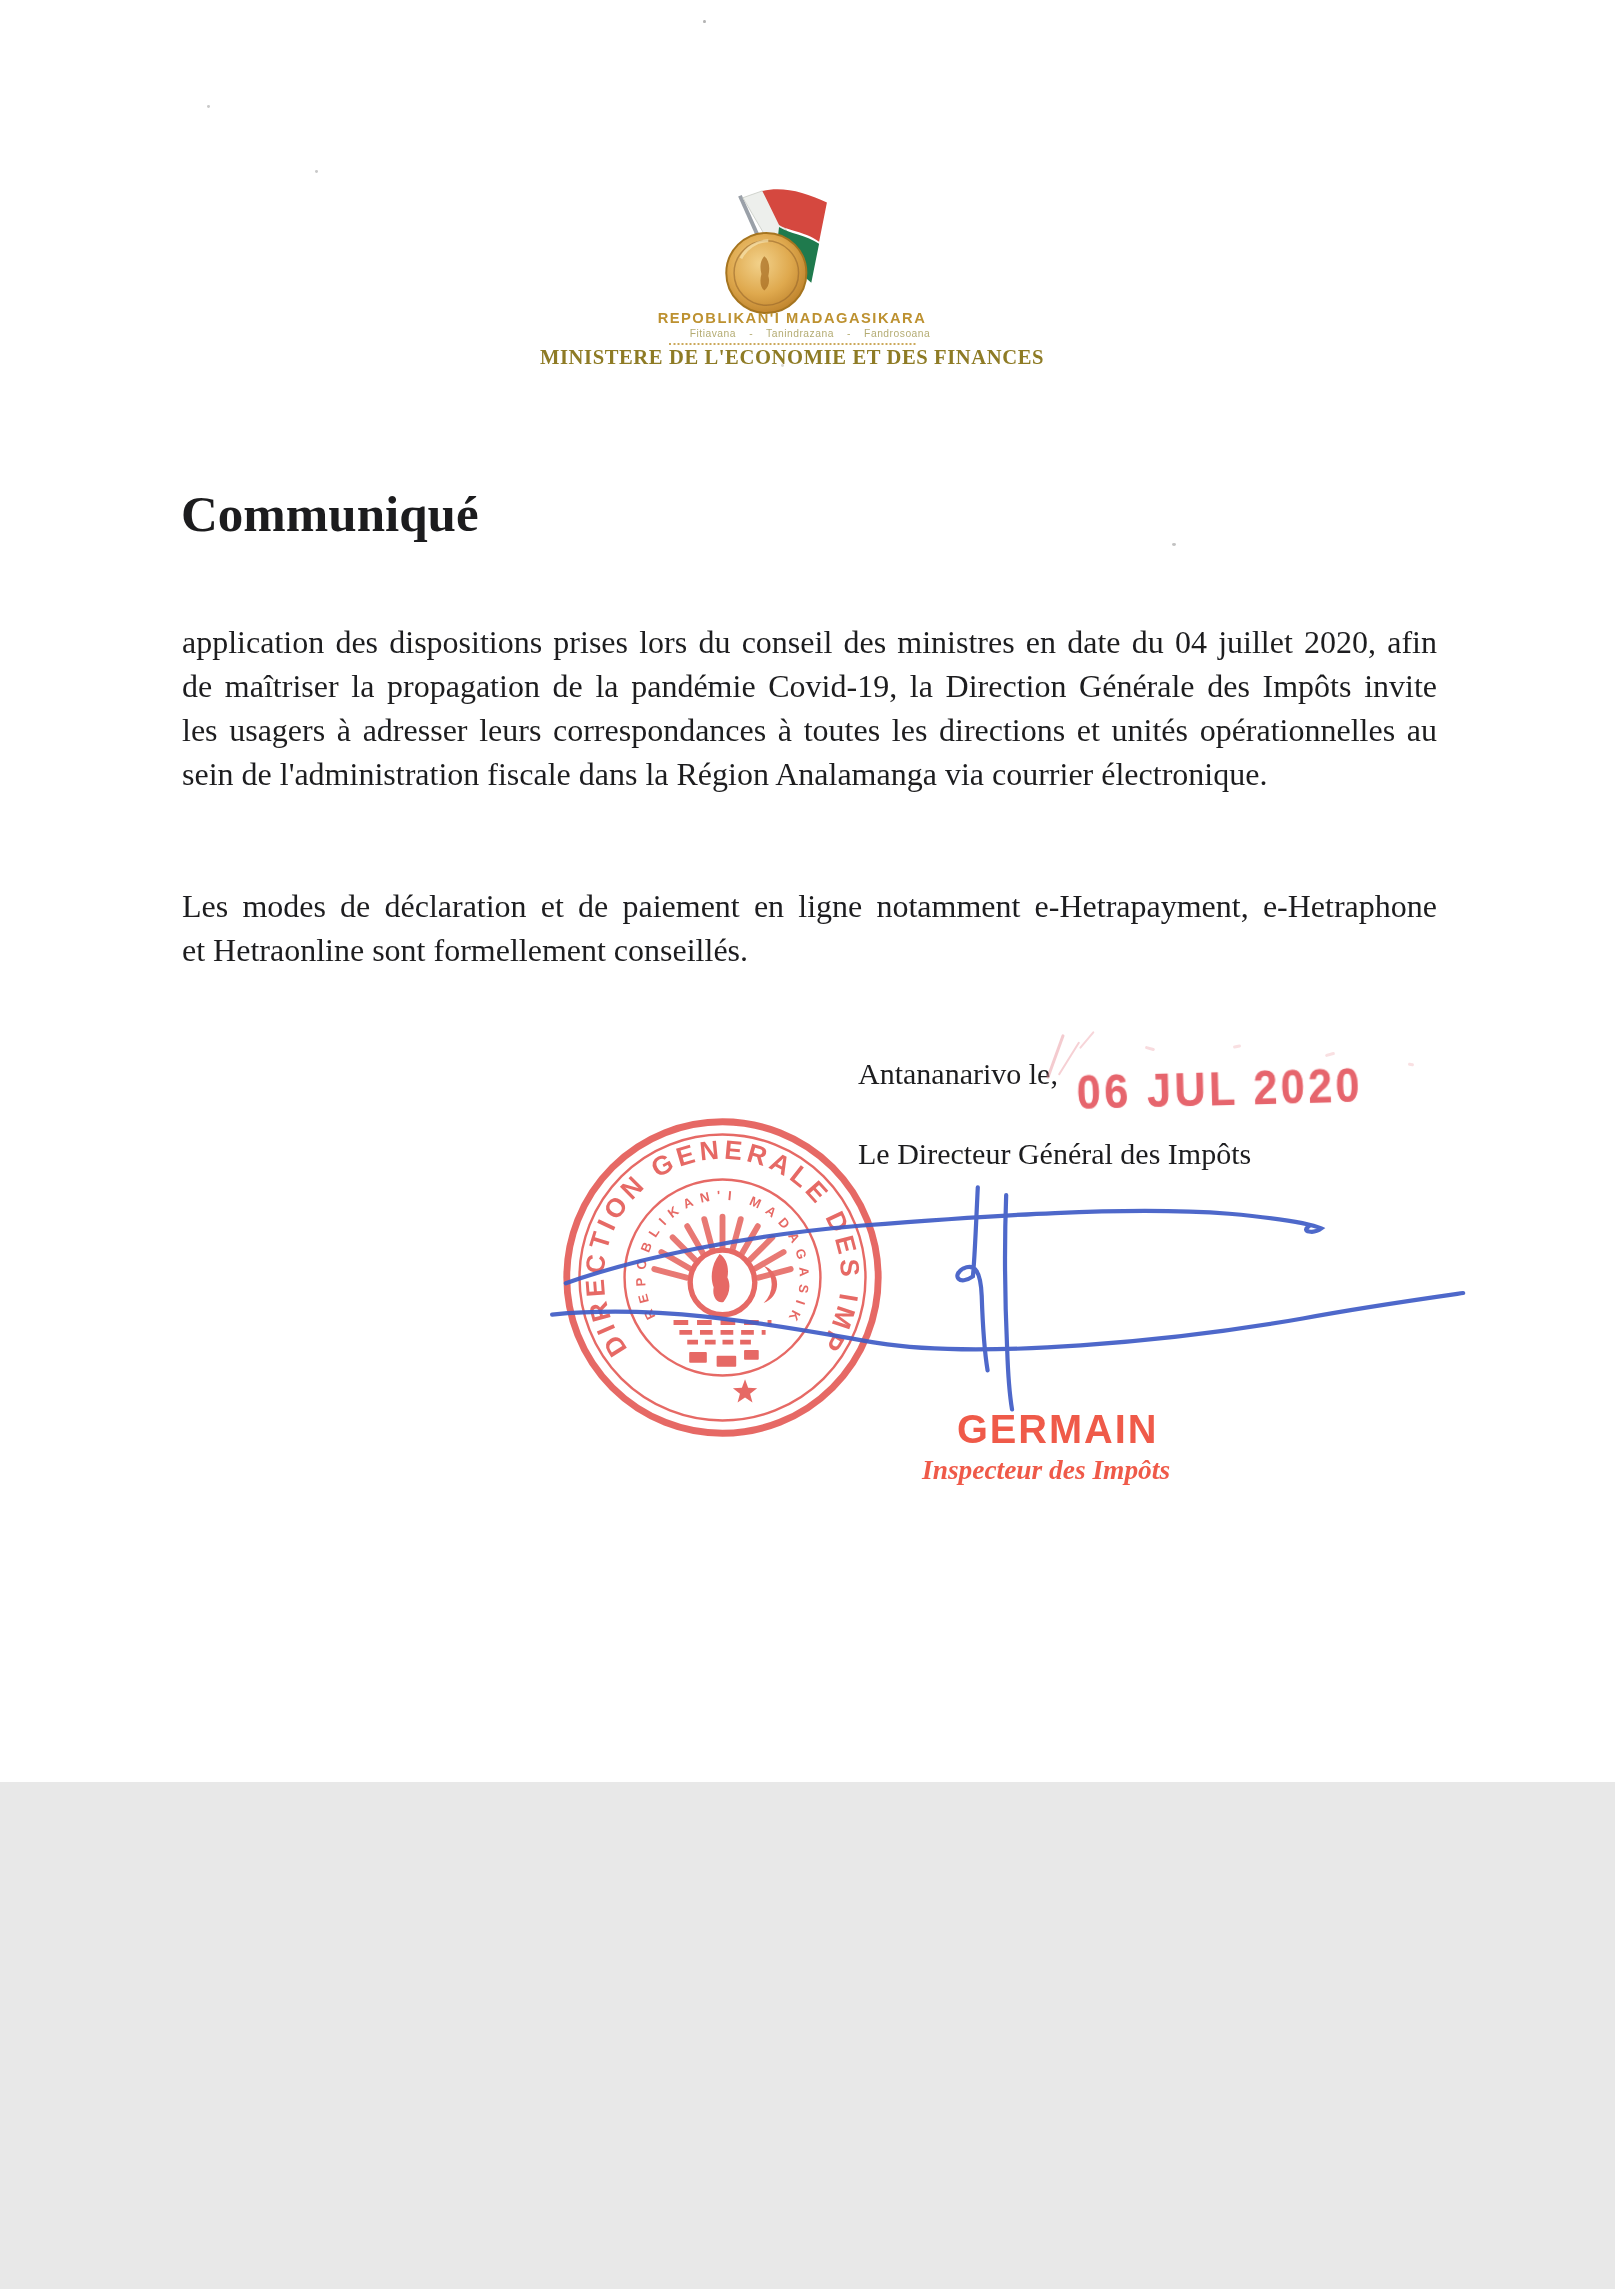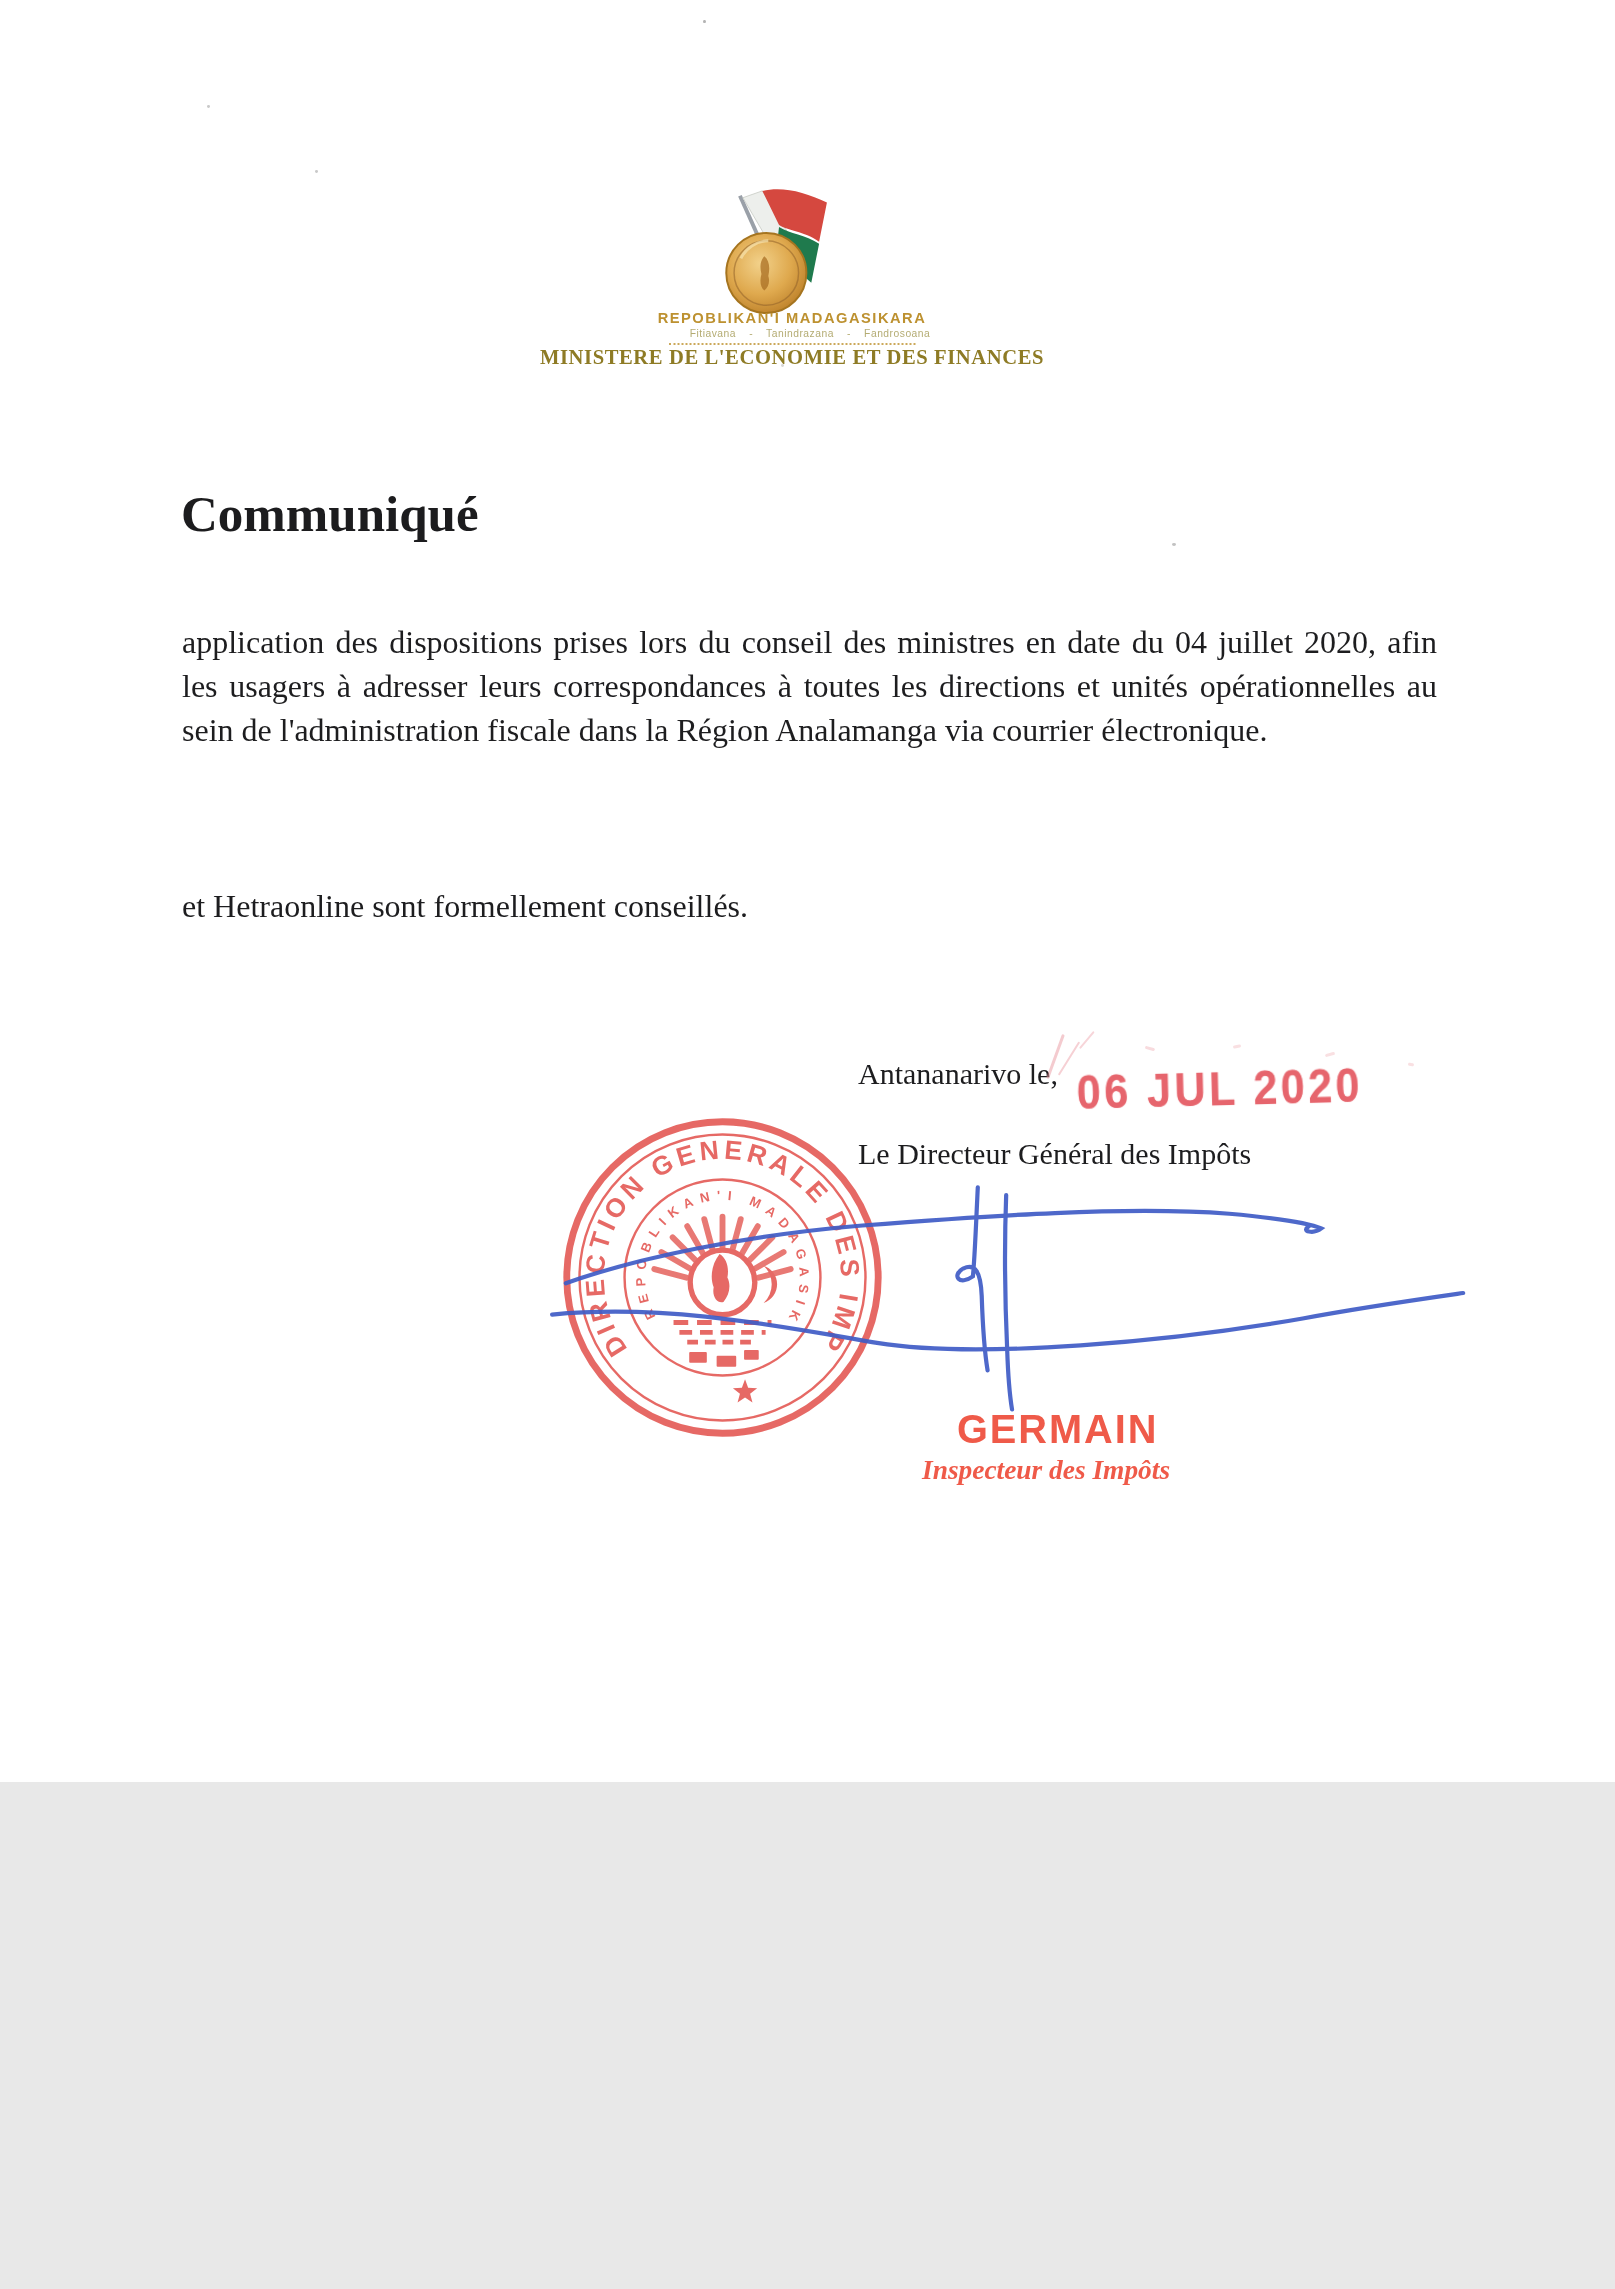--- a/index.html
+++ b/index.html
@@ -99,25 +99,27 @@
   </svg>
   <div class="republic">REPOBLIKAN'I MADAGASIKARA</div>
   <div class="motto">Fitiavana - Tanindrazana - Fandrosoana</div>
   <div class="motto-rule"></div>
   <div class="ministry">MINISTERE DE L'ECONOMIE ET DES FINANCES</div>
 
   <h1 class="title">Communiqué</h1>
 
   <section class="para body1">
     <div class="jline">application des dispositions prises lors du conseil des ministres en date du 04 juillet 2020, afin</div>
+    <div class="jline">de maîtriser la propagation de la pandémie Covid-19, la Direction Générale des Impôts invite</div>
     <div class="jline">les usagers à adresser leurs correspondances à toutes les directions et unités opérationnelles au</div>
     <div class="jlast">sein de l'administration fiscale dans la Région Analamanga via courrier électronique.</div>
   </section>
 
   <section class="para body2">
+    <div class="jline">Les modes de déclaration et de paiement en ligne notamment e-Hetrapayment, e-Hetraphone</div>
     <div class="jlast">et Hetraonline sont formellement conseillés.</div>
   </section>
 
   <div class="place">Antananarivo le,</div>
   <div class="datestamp">06 JUL 2020</div>
 
   <span class="smudge" style="left:1054px;top:1033px;width:2.9px;height:47px;transform:rotate(20deg);opacity:.5"></span>
   <span class="smudge" style="left:1068px;top:1039px;width:2px;height:39px;transform:rotate(32deg);opacity:.45"></span>
   <span class="smudge" style="left:1086px;top:1029px;width:2px;height:21.6px;transform:rotate(40deg);opacity:.4"></span>
   <span class="smudge" style="left:1145px;top:1047px;width:9.8px;height:2.9px;transform:rotate(15deg);opacity:.35"></span>

